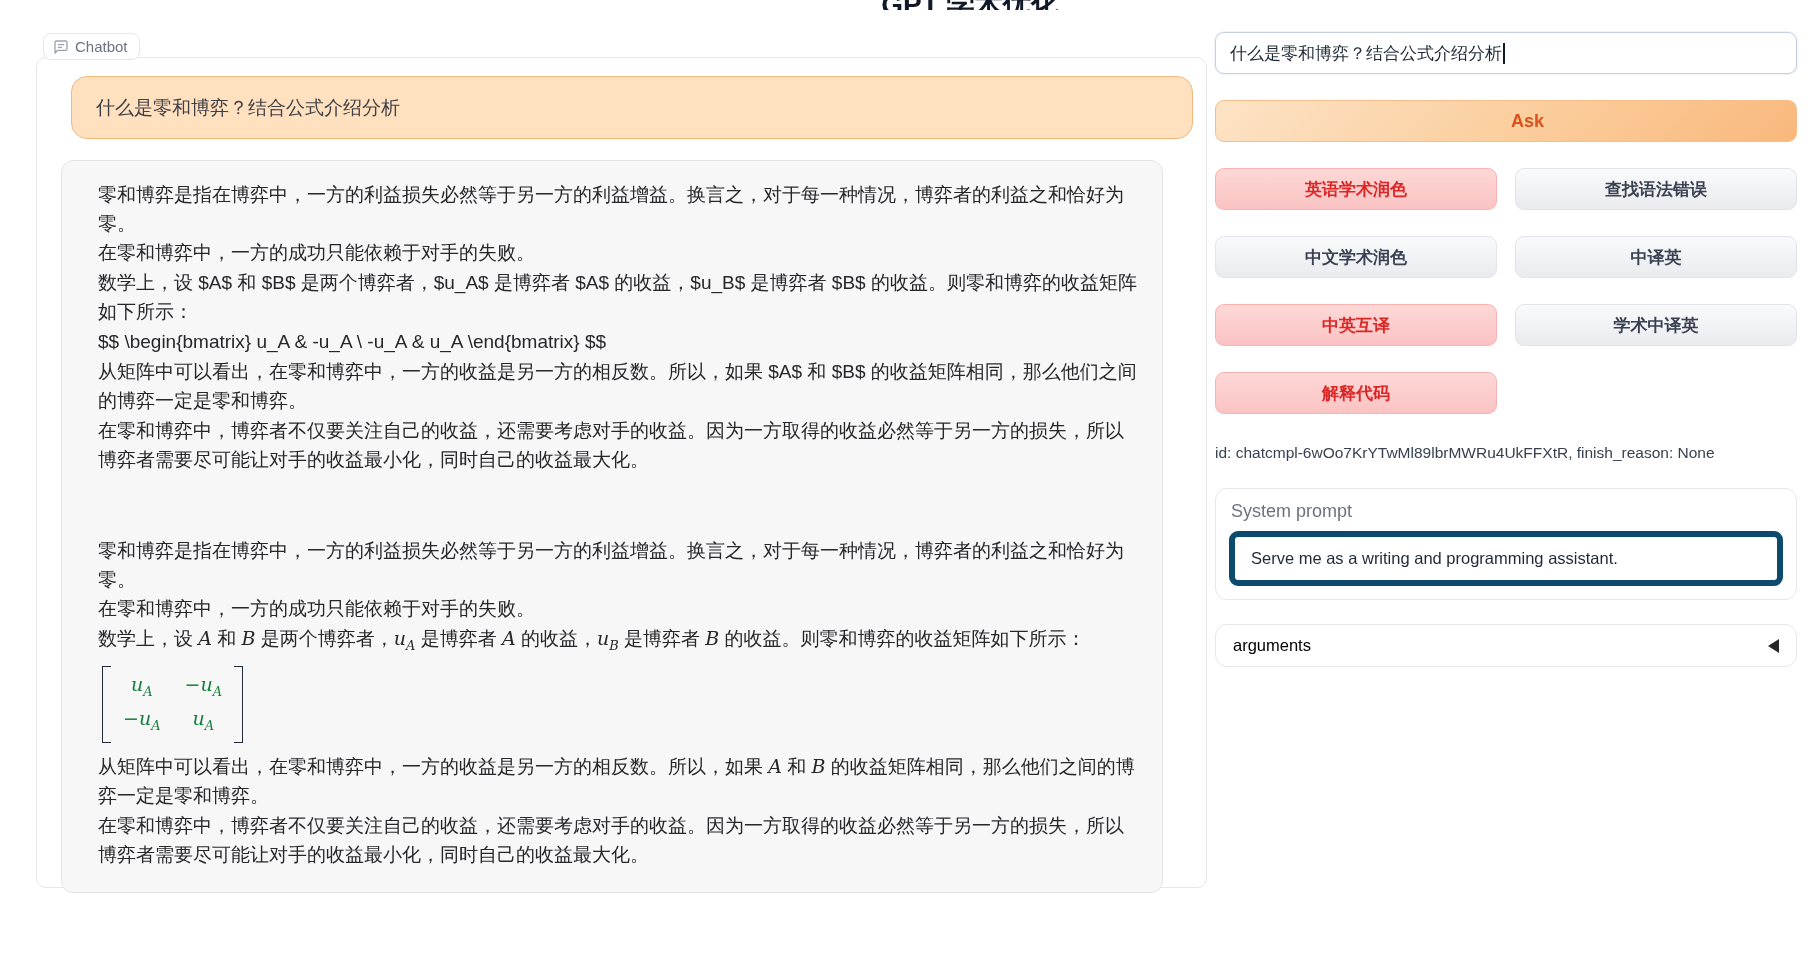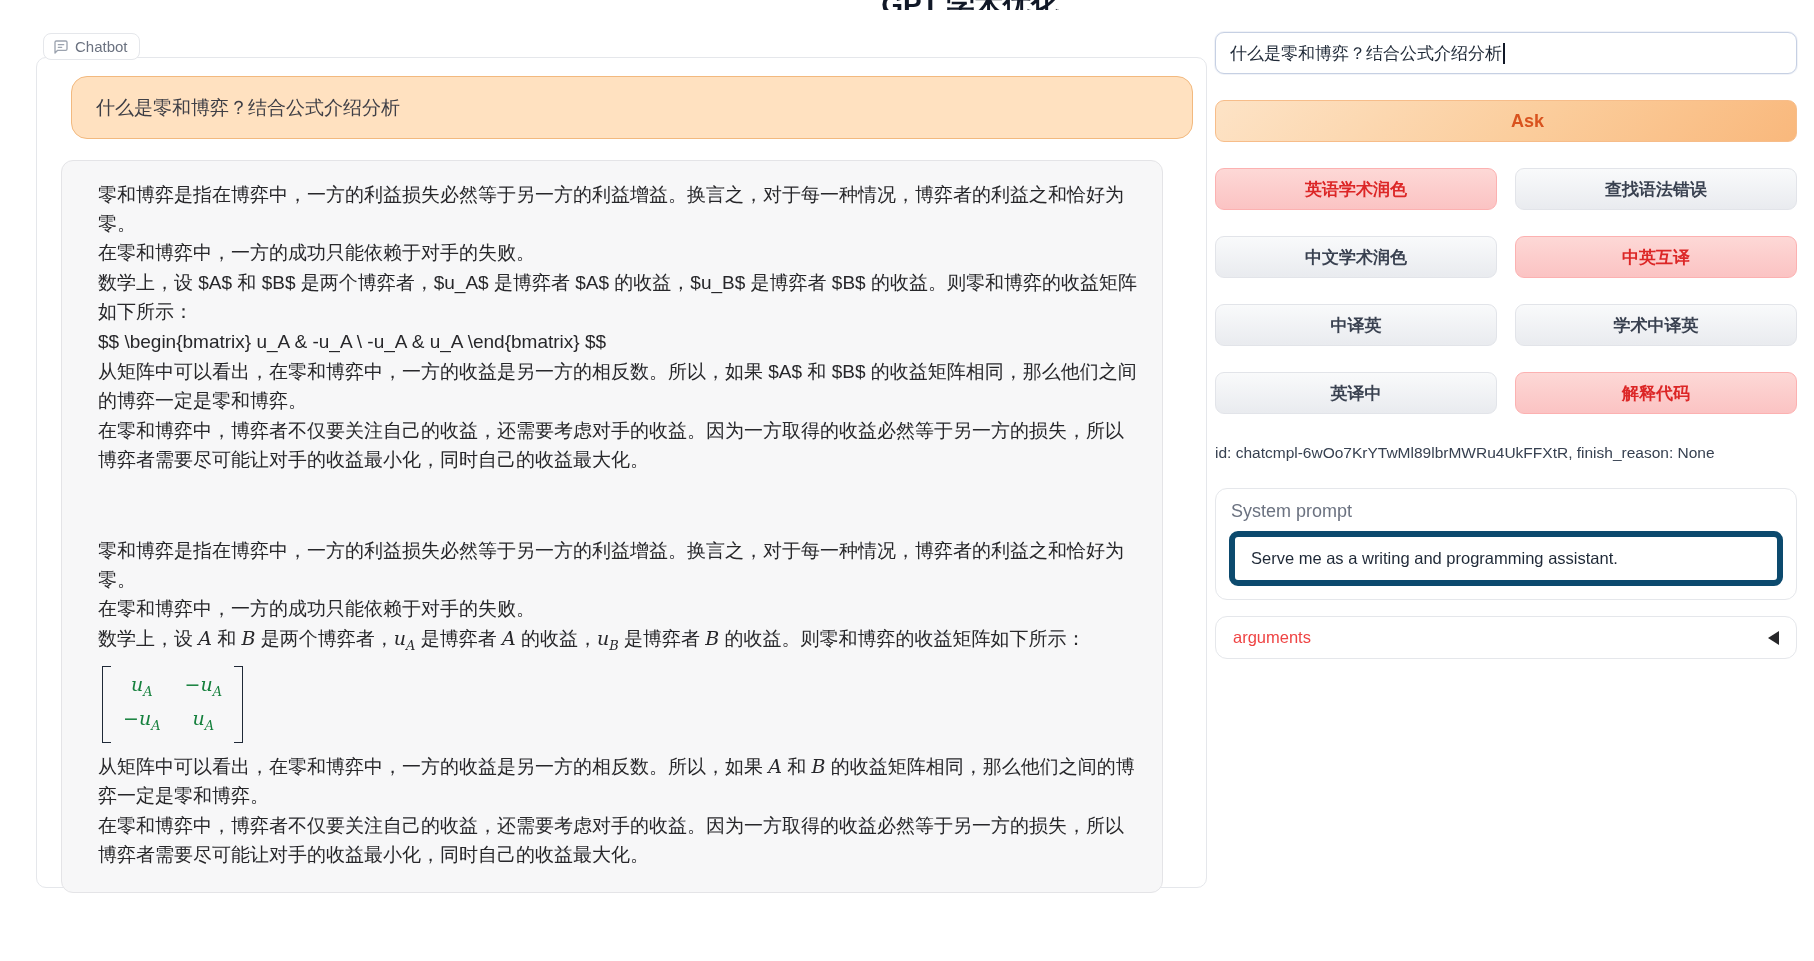--- a/index.html
+++ b/index.html
@@ -84,24 +84,24 @@
   }
 
   .status{ margin-top:30px; font-size:15.5px; color:#374151; }
 
   .sys-card{ margin-top:26px; border:1px solid #e5e7eb; border-radius:12px;
     background:#fff; padding:12px 13px 13px 13px; }
   .sys-label{ color:#6b7280; font-size:18px; margin:0 0 9px 2px; }
   .sys-input{ border:6px solid #0c4a6e; border-radius:9px; background:#fff;
     padding:12px 16px; font-size:16.5px; color:#1f2937; }
 
-  .accordion{ margin-top:16px; height:43px; border:1px solid #e5e7eb;
+  .accordion{ margin-top:24px; height:43px; border:1px solid #e5e7eb;
     border-radius:12px; background:#fff; display:flex; align-items:center;
     justify-content:space-between; padding:0 17px; cursor:pointer;
-    font-size:16.5px; color:#ef4444; }
+    font-size:16.5px; color:#000000; }
   .tri{ width:0; height:0; border-top:7px solid transparent;
     border-bottom:7px solid transparent; border-right:11px solid #27272a; }
 </style>
 </head>
 <body>
 
 <div class="top-title">
   <span>GPT 学术优化</span>
 </div>
 
@@ -160,24 +160,23 @@
     <span>什么是零和博弈？结合公式介绍分析</span>
     <span class="caret"></span>
   </div>
 
   <button class="ask">Ask</button>
 
   <div class="grid">
     <button class="qa pink">英语学术润色</button>
     <button class="qa gray">查找语法错误</button>
     <button class="qa gray">中文学术润色</button>
+    <button class="qa gray">中译英</button>
     <button class="qa pink">中英互译</button>
-    <button class="qa gray">中译英</button>
     <button class="qa gray">学术中译英</button>
-    <button class="qa gray">英译中</button>
     <button class="qa pink">解释代码</button>
   </div>
 
   <div class="status">id: chatcmpl-6wOo7KrYTwMl89lbrMWRu4UkFFXtR, finish_reason: None</div>
 
   <div class="sys-card">
     <div class="sys-label">System prompt</div>
     <div class="sys-input">
       <span>Serve me as a writing and programming assistant.</span>
     </div>

